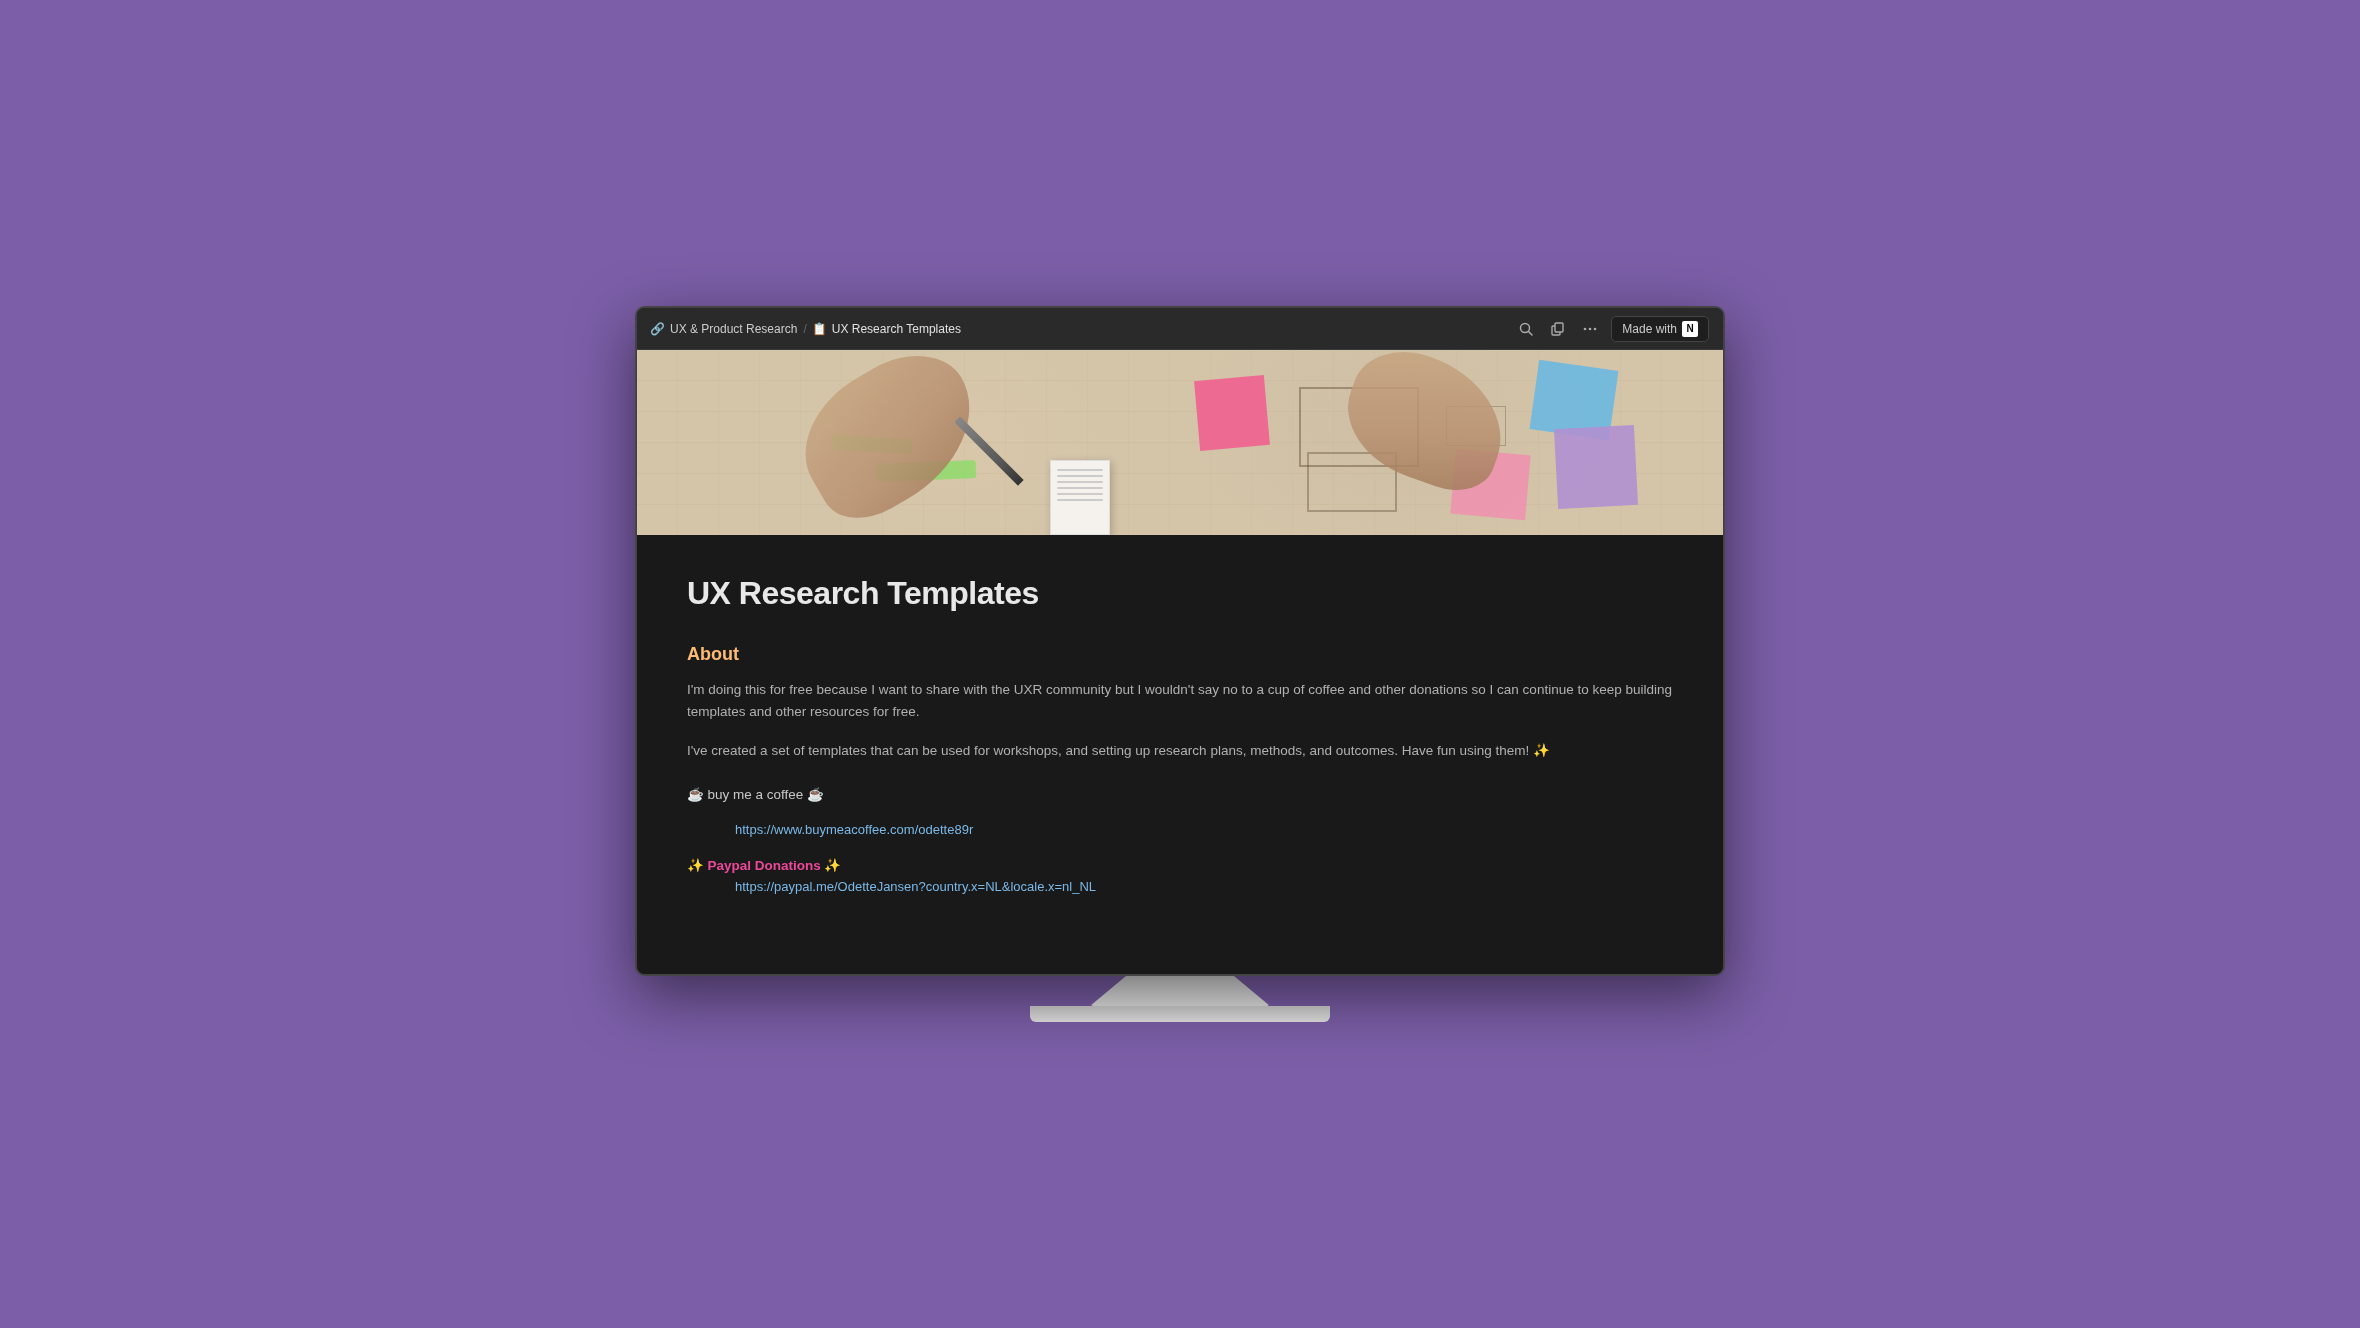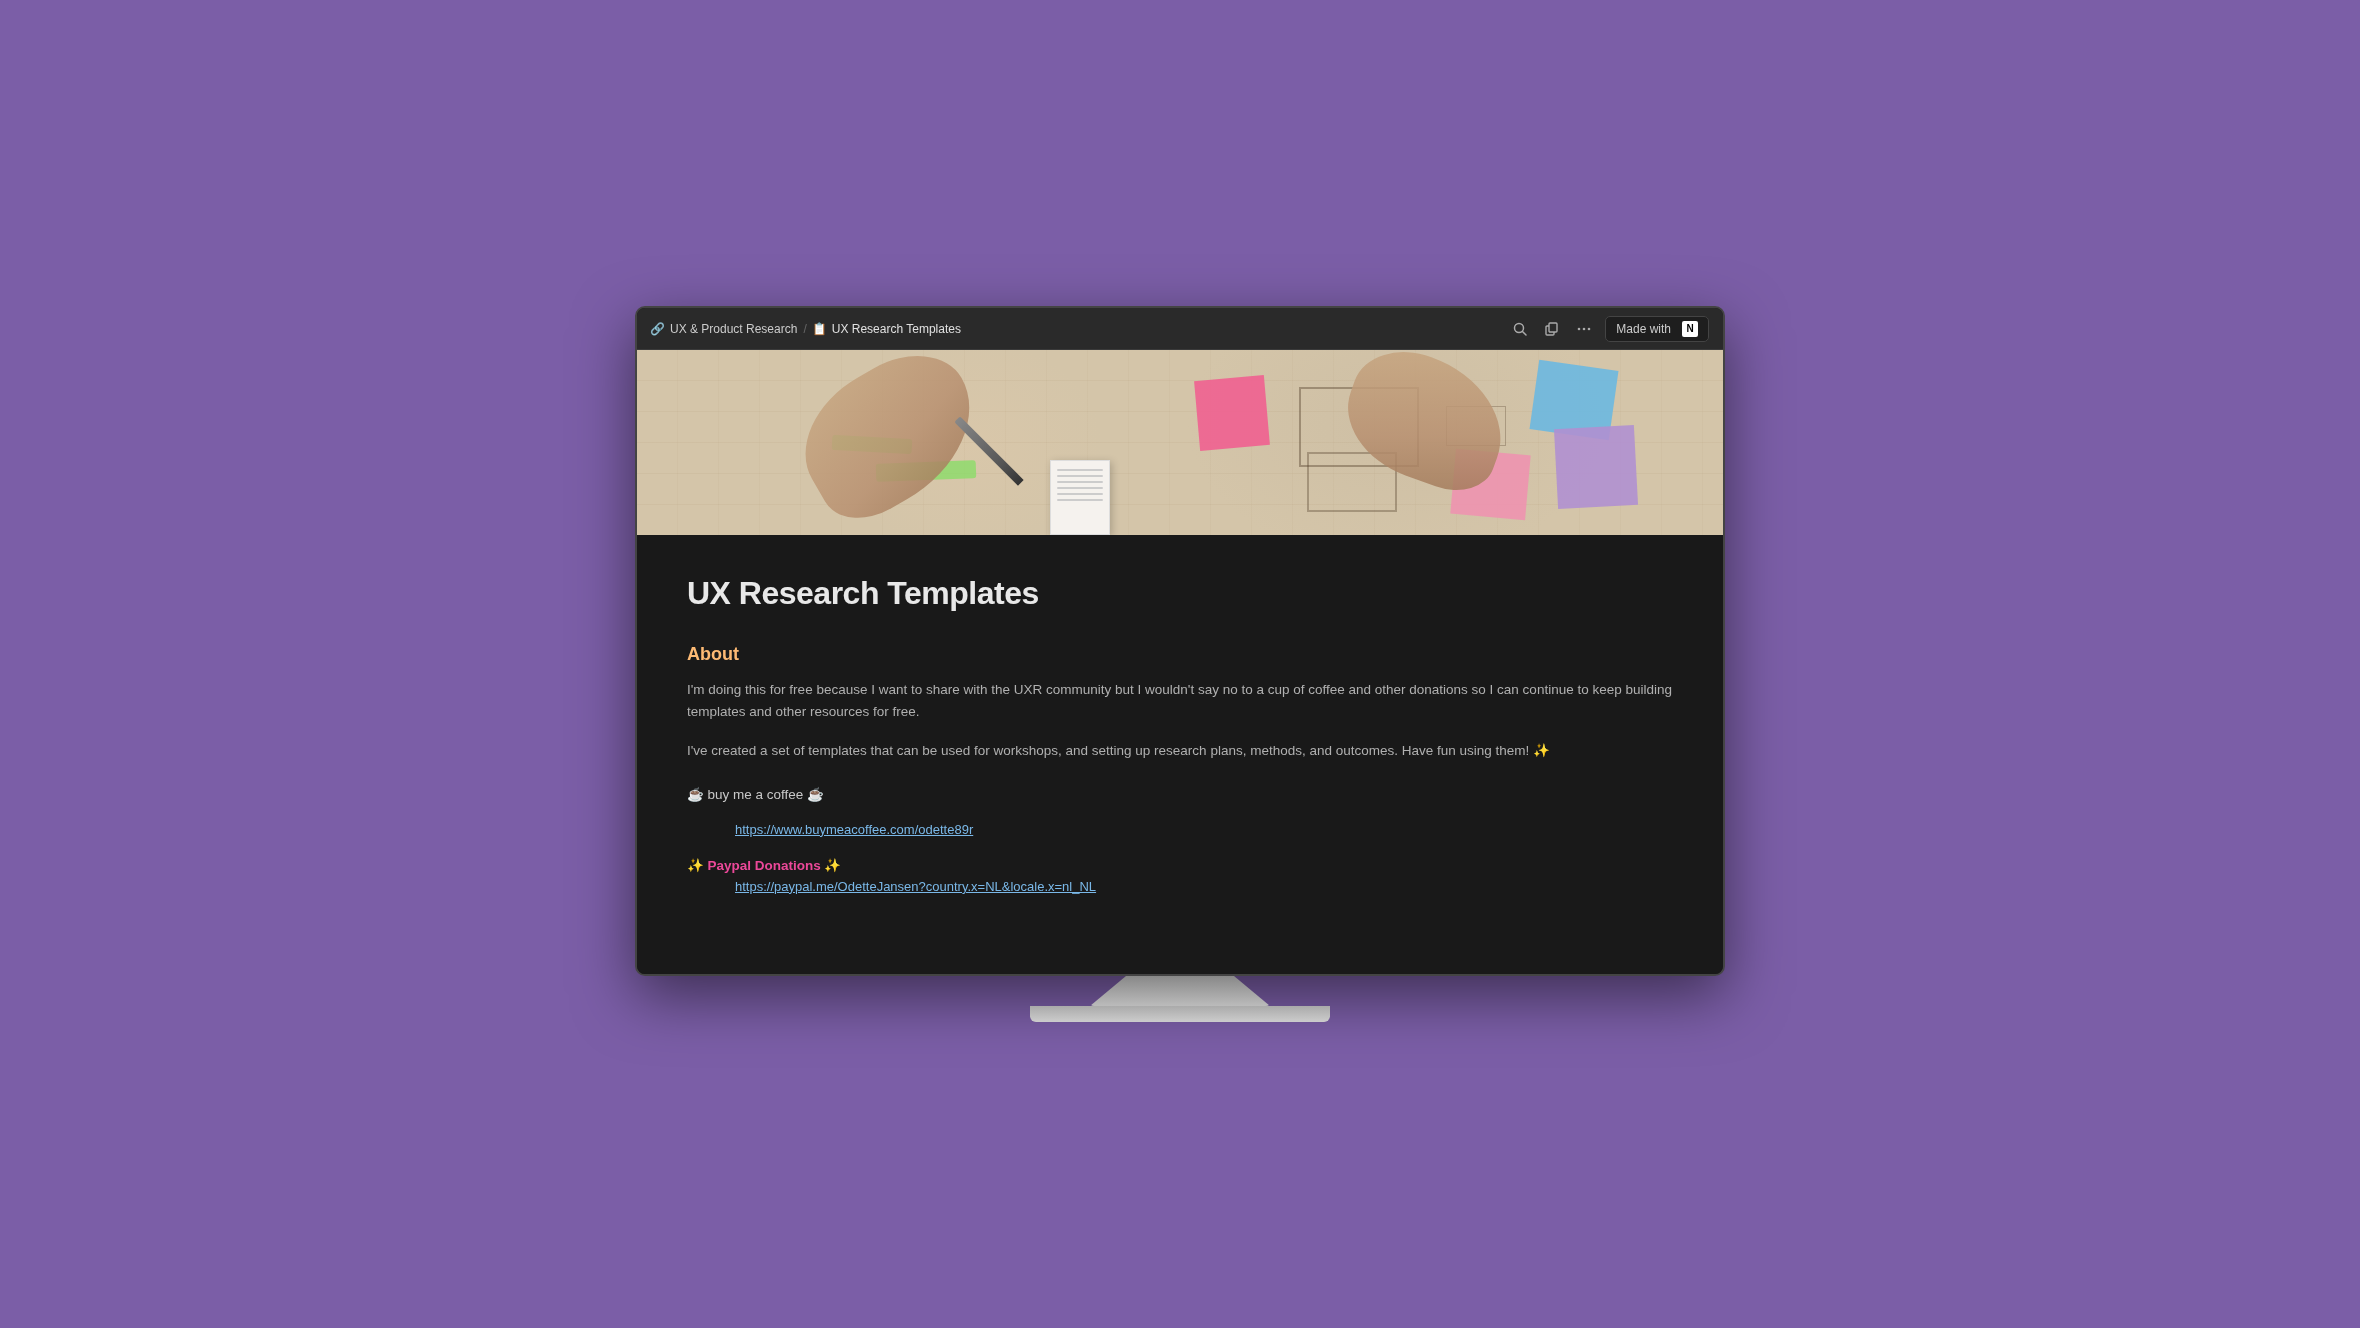--- a/index.html
+++ b/index.html
@@ -89,21 +89,21 @@
       display: flex;
       align-items: center;
       justify-content: center;
       width: 22px;
       height: 22px;
     }
 
     .made-with-btn {
       display: flex;
       align-items: center;
-      gap: 11px;
+      gap: 5px;
       background: #1e1e1e;
       border: 1px solid #444;
       border-radius: 5px;
       padding: 4px 10px;
       color: #ccc;
       font-size: 12px;
       cursor: pointer;
       text-align: right;
     }
 
@@ -346,21 +346,20 @@
     .coffee-label {
       font-size: 13.5px;
       font-weight: 400;
       color: #c8c8c8;
       margin-bottom: 20px;
     }
 
     .link-text {
       font-size: 13px;
       color: #7ab8e8;
-      text-decoration: underline;
       display: block;
       margin-bottom: 20px;
       padding-left: 48px;
     }
 
     .paypal-label {
       font-size: 13.5px;
       font-weight: 600;
       color: #ec4899;
       margin-bottom: 6px;

